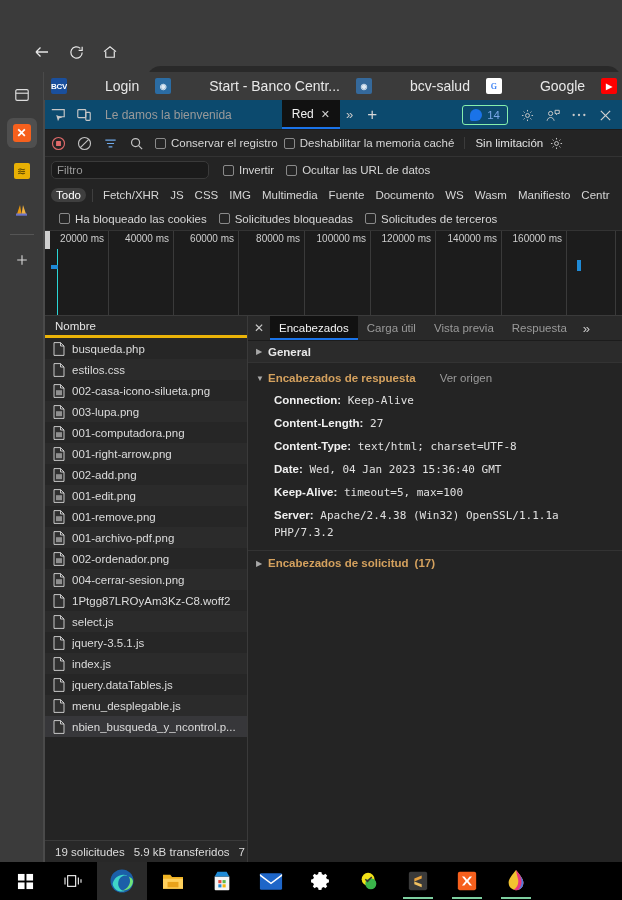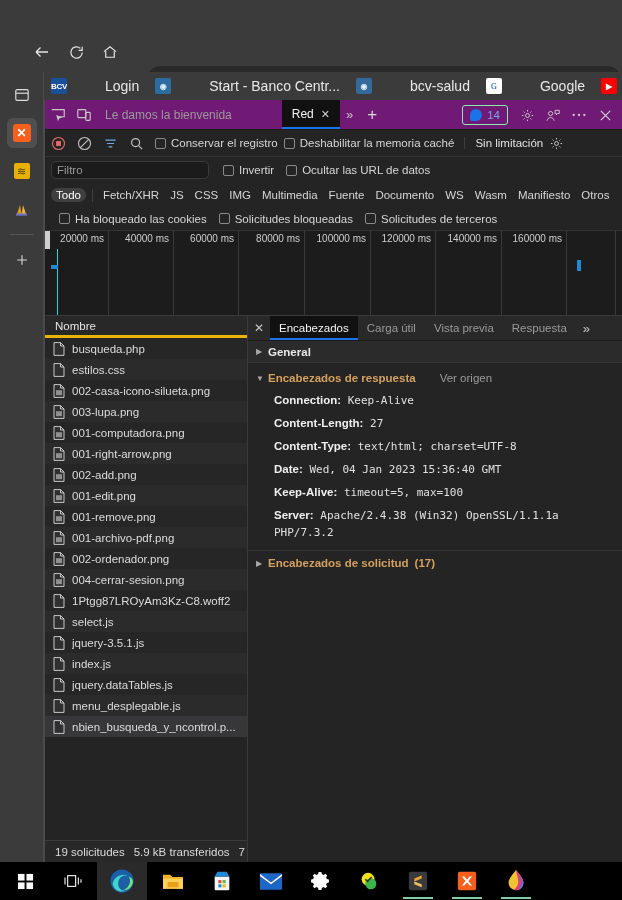--- a/index.html
+++ b/index.html
@@ -79,21 +79,21 @@
   .php-ico { width:18px; height:14px; display:flex; align-items:flex-end; justify-content:center; }
 
   
   #devtools {
     position:absolute; left:44px; top:100px; width:578px; height:762px;
     background:#242424; border-left:1px solid #4a4a4a;
     display:flex; flex-direction:column;
   }
 
   
-  #dt-top { height:30px; background:#701a75; display:flex; align-items:center; position:relative;
+  #dt-top { height:30px; background:#0c4a6e; display:flex; align-items:center; position:relative;
             border-bottom:1px solid #1c1c1c; }
   .dt-ico { width:26px; height:24px; display:flex; align-items:center; justify-content:center; color:#c7c7c7; }
   #dt-welcome { font-size:12px; color:#9a9a9a; margin-left:8px; margin-right:10px; white-space:nowrap; }
   .dt-tab { font-size:12px; color:#d6d6d6; padding:0 10px; height:29px; line-height:29px; position:relative;margin-left:40px; }
   .dt-tab.active { background:#111; color:#f2f2f2; }
   .dt-tab.active::after {
     content:""; position:absolute; left:0; right:0; bottom:0; height:2px; background:#1a73e8;
   }
   .dt-tab .x { font-size:11px; margin-left:7px; color:#d0d0d0; }
   #dt-more { color:#c9c9c9; font-size:13px; padding:0 6px; }
@@ -408,21 +408,21 @@
       <span class="type">Fetch/XHR</span>
       <span class="type">JS</span>
       <span class="type">CSS</span>
       <span class="type">IMG</span>
       <span class="type">Multimedia</span>
       <span class="type">Fuente</span>
       <span class="type">Documento</span>
       <span class="type">WS</span>
       <span class="type">Wasm</span>
       <span class="type">Manifiesto</span>
-      <span class="type">Otros</span>
+      <span class="type">Centr</span>
     </div>
 
     <div id="extra-row">
       <span class="cbrow">
         <span class="cb"></span>
         <span class="t">Ha bloqueado las cookies</span>
       </span>
       <span class="cbrow" style="margin-left:12px">
         <span class="cb"></span>
         <span class="t">Solicitudes bloqueadas</span>

